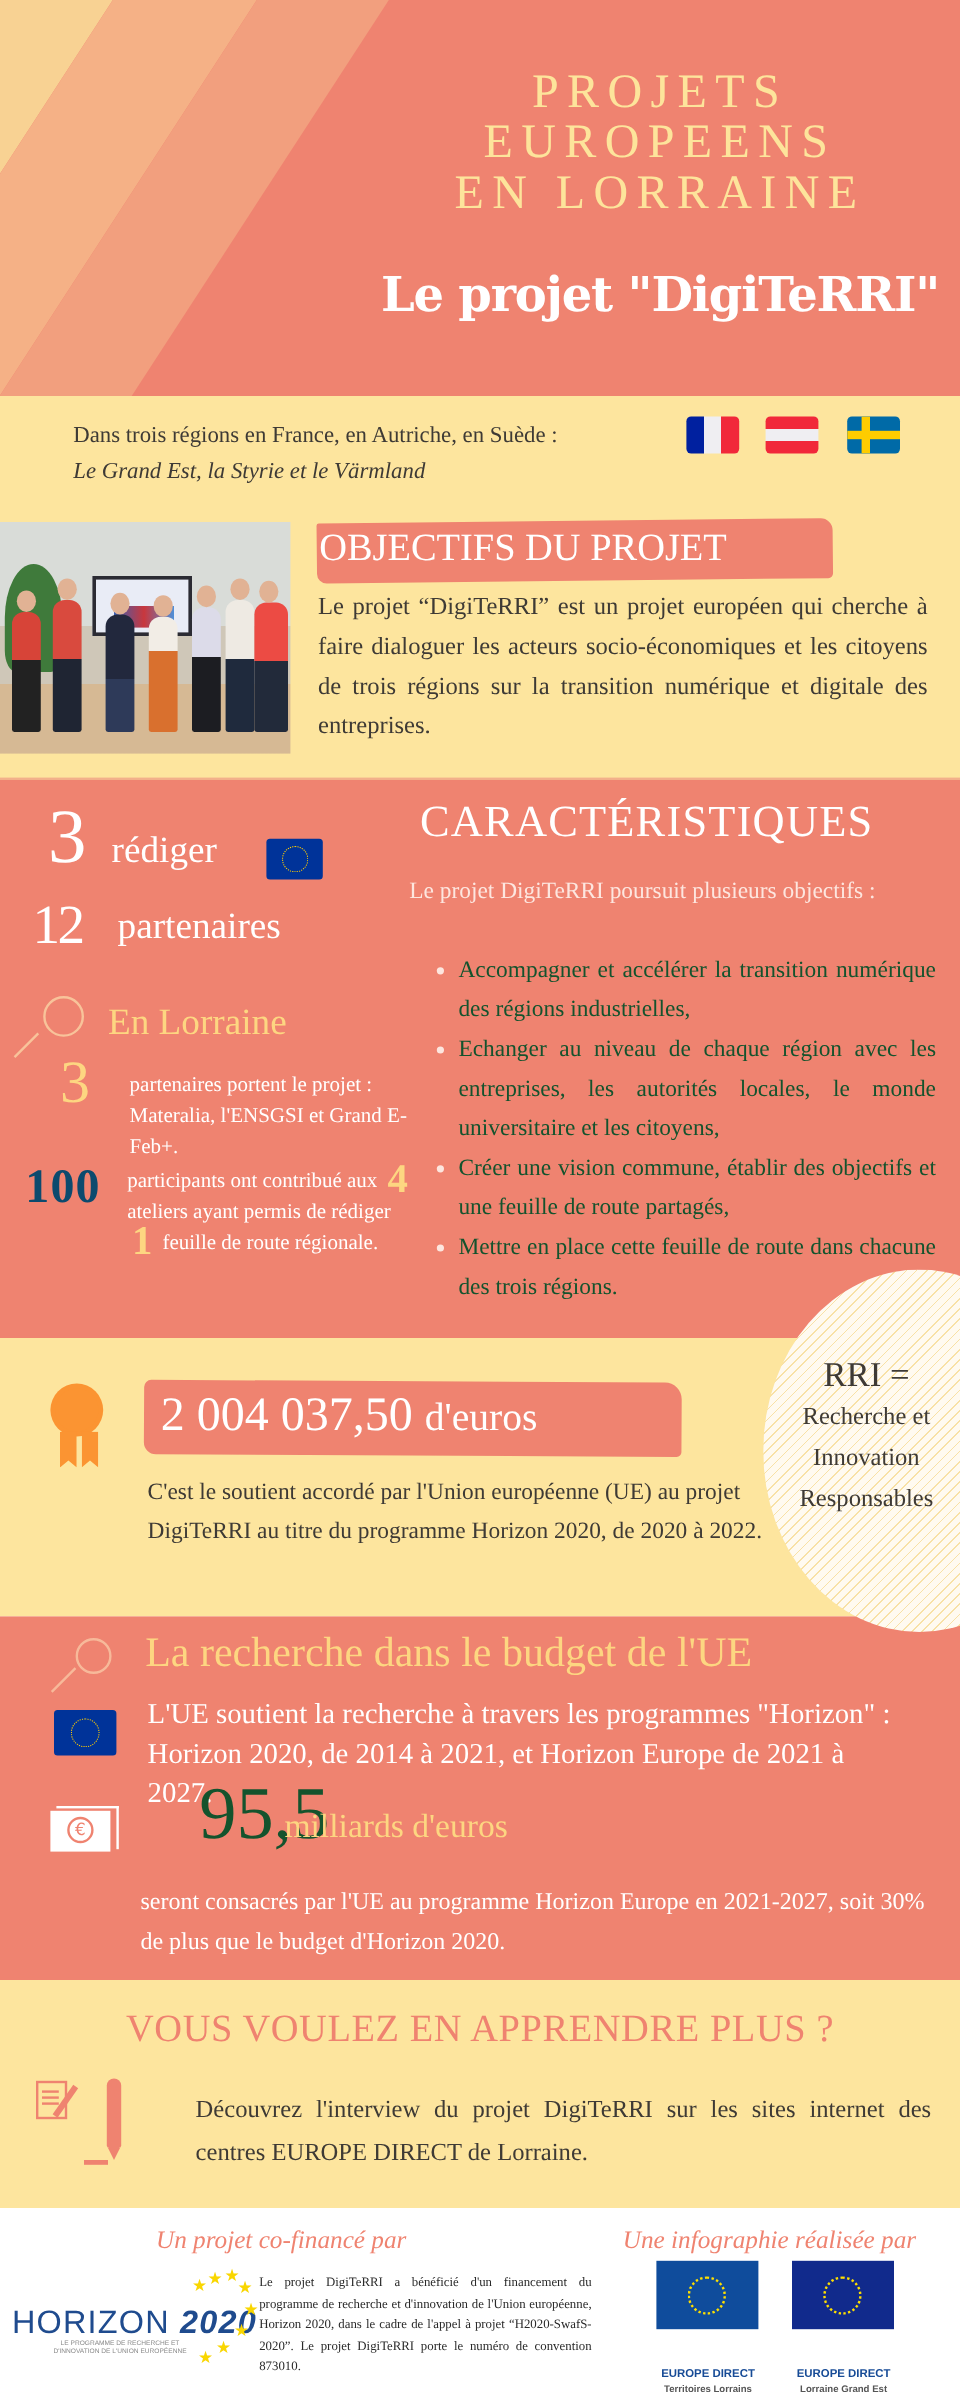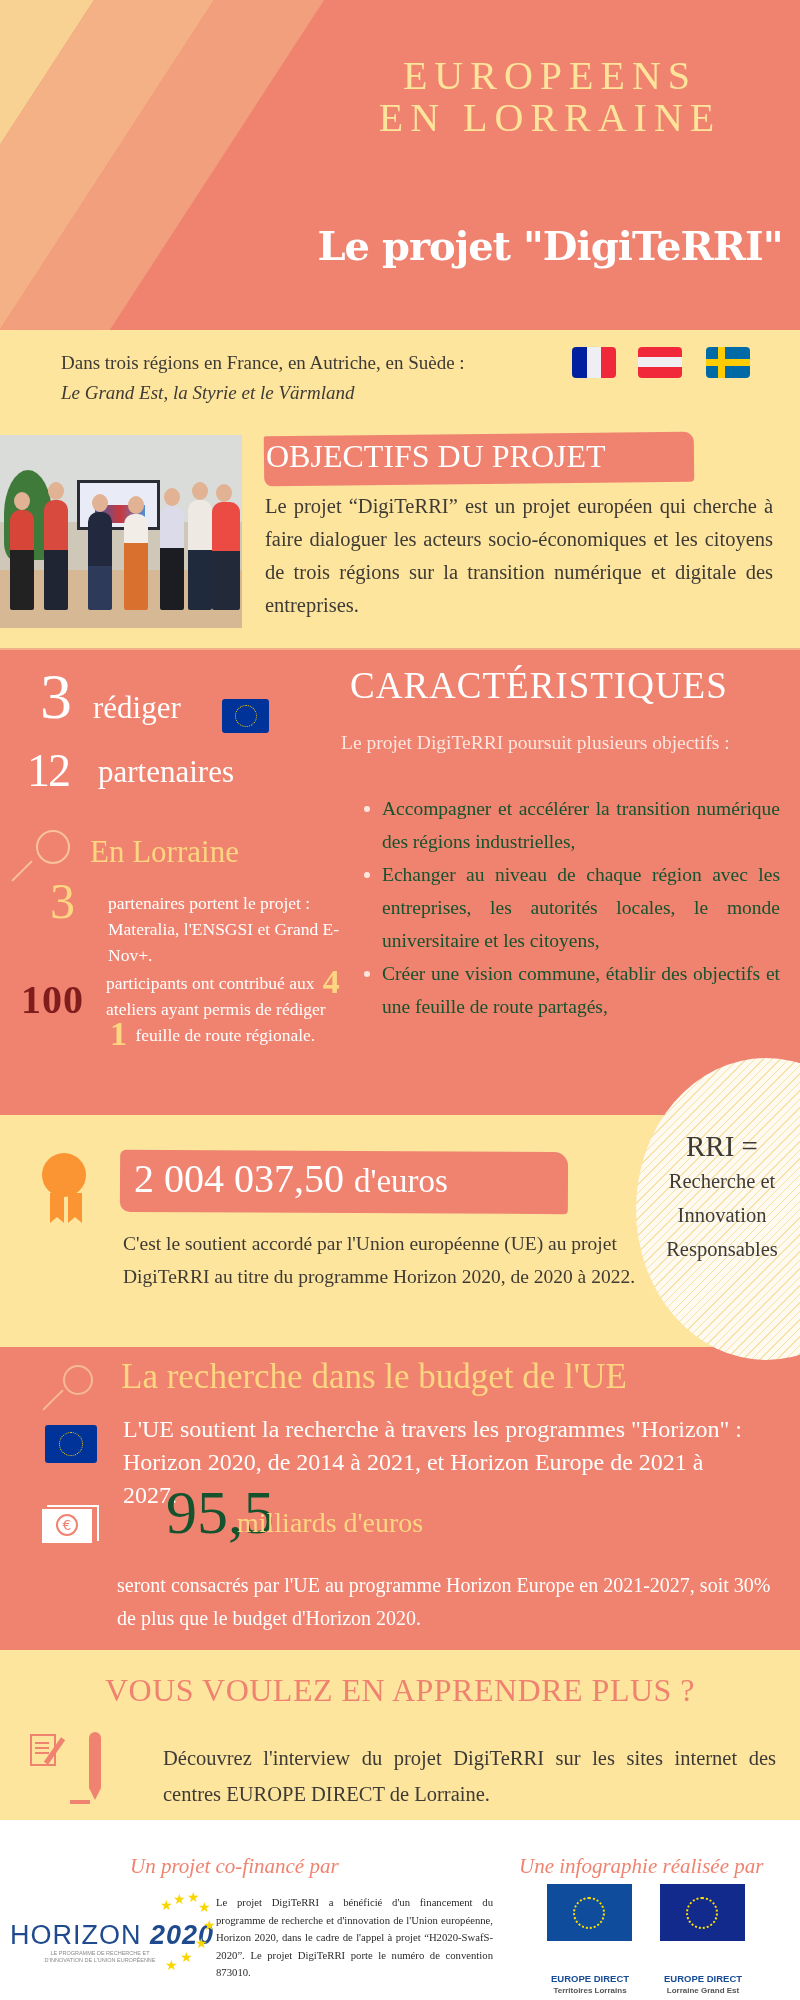--- a/index.html
+++ b/index.html
@@ -57,21 +57,21 @@
   .eu1 .ring { width: 22px; height: 22px; }
   .n12 { left: 27px; top: 94px; font-size: 46px; letter-spacing: -2px; }
   .n12l { left: 98px; top: 104px; font-size: 31px; color: #fff; }
   .magnifier { position: absolute; border: 2px solid #f8c39a; border-radius: 50%; }
   .magnifier::after { content: ""; position: absolute; width: 28px; height: 2px; background: #f8c39a; transform: rotate(-45deg); }
   .mag1 { left: 36px; top: 180px; width: 34px; height: 34px; }
   .mag1::after { left: -30px; top: 38px; }
   .lorr-title { position: absolute; left: 90px; top: 184px; color: #fdd681; font-size: 31px; }
   .n3b { position: absolute; left: 50px; top: 222px; font-size: 50px; color: #fdd681; }
   .lorr-p1 { position: absolute; left: 108px; top: 240px; width: 240px; color: #fff; font-size: 17.5px; line-height: 26px; }
-  .n100 { position: absolute; left: 21px; top: 315px; font-size: 40px; color: #7f1d1d; font-weight: bold; letter-spacing: 1px; margin-top: 11px; }
+  .n100 { position: absolute; left: 21px; top: 315px; font-size: 40px; color: #0c4a6e; font-weight: bold; letter-spacing: 1px; }
   .lorr-p2 { position: absolute; left: 106px; top: 320px; width: 245px; color: #fff; font-size: 17.5px; line-height: 26px; }
   .hl { color: #fdd681; font-weight: bold; font-size: 34px; line-height: 20px; vertical-align: -4px; padding: 0 4px; }
 
   .car-title { position: absolute; left: 350px; top: 14px; color: #fff; font-size: 37px; letter-spacing: 1px; }
   .car-intro { position: absolute; left: 341px; top: 76px; width: 440px; color: #fde6df; font-size: 19.5px; line-height: 33px; text-align: justify; text-align-last: left; }
   .car-list { position: absolute; left: 360px; top: 142px; width: 420px; color: #14532d; font-size: 19.5px; line-height: 33px; list-style: none; }
   .car-list li { position: relative; padding-left: 22px; text-align: justify; }
   .car-list li::before { content: ""; position: absolute; left: 4px; top: 14px; width: 6px; height: 6px; border-radius: 50%; background: #fde6df; }
 
   
@@ -99,21 +99,21 @@
   .eu2 .ring { width: 24px; height: 24px; }
   .rech-text { position: absolute; left: 123px; top: 66px; width: 620px; color: #fff; font-size: 24px; line-height: 33px; }
   .bill { position: absolute; left: 42px; top: 162px; width: 50px; height: 34px; background: #fff; }
   .bill::before { content: ""; position: absolute; left: 5px; top: -4px; width: 50px; height: 34px; border-top: 2px solid #fff; border-right: 2px solid #fff; }
   .bill .euro { position: absolute; left: 14px; top: 5px; width: 22px; height: 22px; border: 2px solid #ef8370; border-radius: 50%; color: #ef8370; font-size: 14px; line-height: 18px; text-align: center; font-family: "DejaVu Sans", sans-serif; }
   .big955 { position: absolute; left: 122px; top: 130px; color: #14532d; font-size: 62px; margin-left: 44px; }
   .big955-unit { position: absolute; left: 237px; top: 160px; color: #fdd681; font-size: 28px; }
   .rech-text2 { position: absolute; left: 117px; top: 222px; width: 670px; color: #fff; font-size: 20px; line-height: 33px; }
 
   
-  #learn { top: 1650px; height: 170px; background: #fde59e; font-family: Liberation Serif, serif; }
+  #learn { top: 1650px; height: 190px; background: #fde59e; font-family: Liberation Serif, serif; }
   .learn-title { position: absolute; left: 0; top: 22px; width: 800px; text-align: center; color: #ef8370; font-size: 32px; letter-spacing: 0.5px; }
   .notepad { position: absolute; left: 30px; top: 84px; width: 26px; height: 32px; border: 2.5px solid #ef8370; }
   .notepad::before { content: ""; position: absolute; left: 3px; top: 6px; width: 14px; height: 2px; background: #ef8370; box-shadow: 0 5px 0 #ef8370, 0 10px 0 #ef8370; }
   .pencil { position: absolute; left: 52px; top: 86px; width: 5px; height: 30px; background: #ef8370; transform: rotate(35deg); }
   .pen { position: absolute; left: 89px; top: 82px; width: 12px; height: 58px; background: #ef8370; border-radius: 6px 6px 2px 2px; }
   .pen::after { content: ""; position: absolute; left: 1px; bottom: -10px; width: 10px; height: 10px; background: #ef8370; clip-path: polygon(0 0,100% 0,50% 100%); }
   .pen-line { position: absolute; left: 70px; top: 150px; width: 20px; height: 4px; background: #ef8370; }
   .learn-text { position: absolute; left: 163px; top: 90px; width: 613px; color: #3e3a35; font-size: 20.5px; line-height: 36px; text-align: justify; text-align-last: left; }
 
   
@@ -137,20 +137,21 @@
   .edl2 { left: 648px; }
 </style>
 </head>
 <body>
 
 <div class="section" id="hdr">
   <div class="stripe s1"></div>
   <div class="stripe s2"></div>
   <div class="stripe s3"></div>
   <div class="title">
+    <div>PROJETS</div>
     <div>EUROPEENS</div>
     <div>EN LORRAINE</div>
   </div>
   <div class="subtitle">Le projet "DigiTeRRI"</div>
 </div>
 
 <div class="section" id="intro">
   <div class="regions">
     <div>Dans trois régions en France, en Autriche, en Suède :</div>
     <div class="it">Le Grand Est, la Styrie et le Värmland</div>
@@ -181,36 +182,37 @@
   <div class="bignum n3l">rédiger</div>
   <div class="eu-flag eu1">
       <div class="ring"></div>
     </div>
   <div class="bignum n12">12</div>
   <div class="bignum n12l">partenaires</div>
 
   <div class="magnifier mag1"></div>
   <div class="lorr-title">En Lorraine</div>
   <div class="n3b">3</div>
-  <div class="lorr-p1">partenaires portent le projet : Materalia, l'ENSGSI et Grand E-Nov+.</div>
+  <div class="lorr-p1">partenaires portent le projet : Materalia, l'ENSGSI et Grand E-Feb+.</div>
   <div class="n100">100</div>
   <div class="lorr-p2">
     <span>participants ont contribué aux</span>
     <span class="hl">4</span>
     <span>ateliers ayant permis de rédiger</span>
     <span class="hl">1</span>
     <span>feuille de route régionale.</span>
   </div>
 
   <div class="car-title">CARACTÉRISTIQUES</div>
   <div class="car-intro">Le projet DigiTeRRI poursuit plusieurs objectifs :</div>
   <ul class="car-list">
     <li>Accompagner et accélérer la transition numérique des régions industrielles,</li>
     <li>Echanger au niveau de chaque région avec les entreprises, les autorités locales, le monde universitaire et les citoyens,</li>
     <li>Créer une vision commune, établir des objectifs et une feuille de route partagés,</li>
+    <li>Mettre en place cette feuille de route dans chacune des trois régions.</li>
   </ul>
 </div>
 
 <div class="section" id="budget">
   <div class="rosette"></div>
   <div class="ribbon rb1"></div>
   <div class="ribbon rb2"></div>
   <div class="amount-banner"></div>
   <div class="amount">
     <span>2 004 037,50</span>

